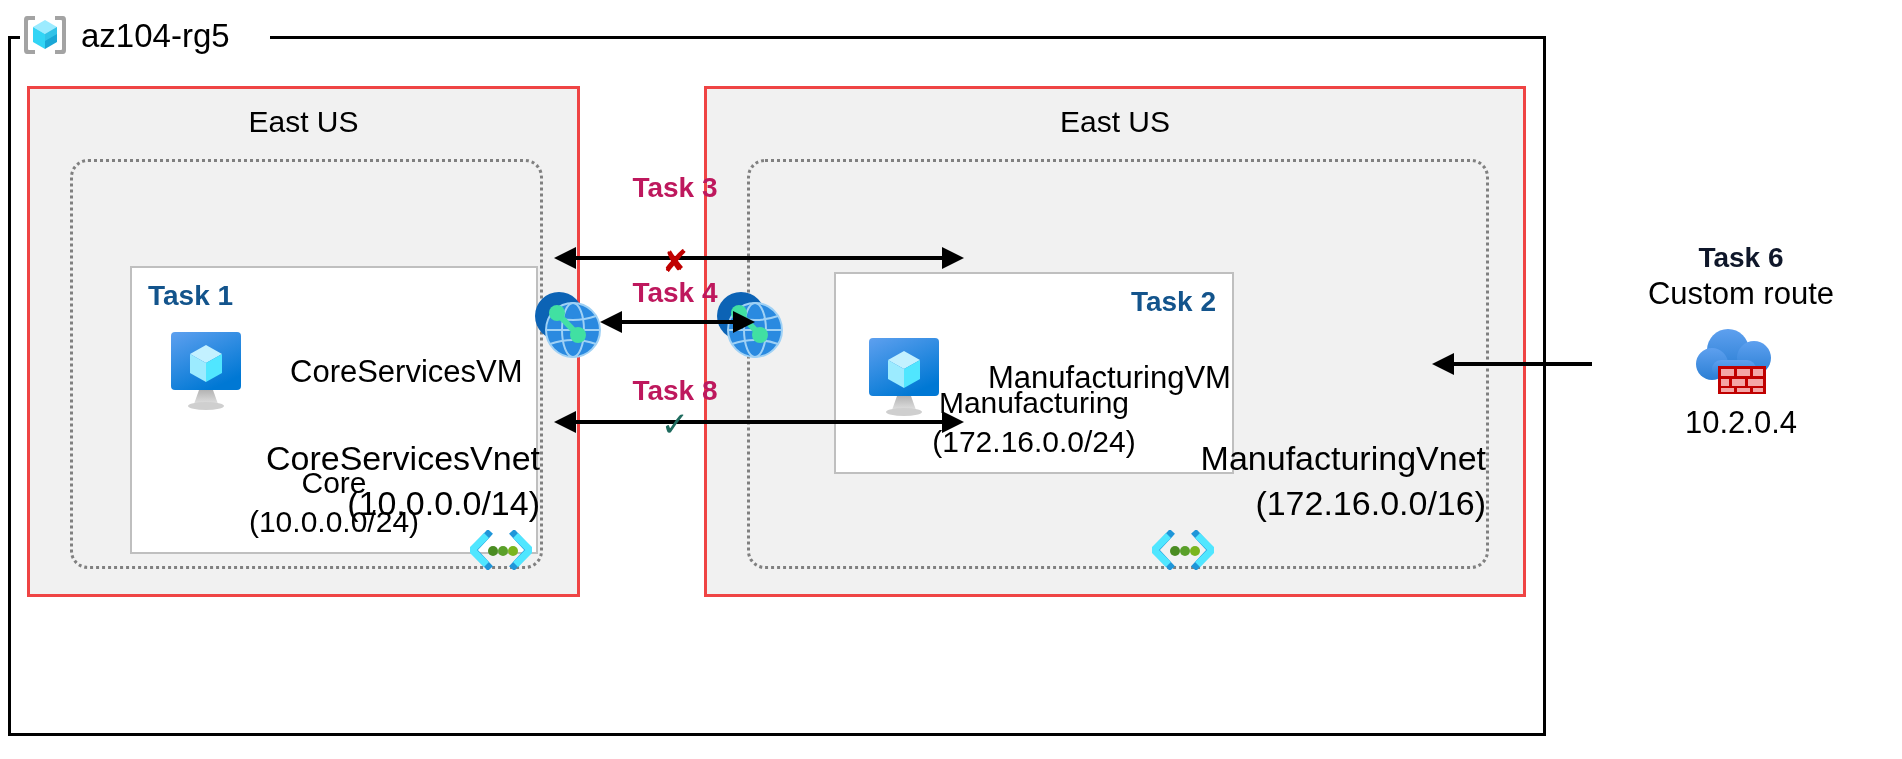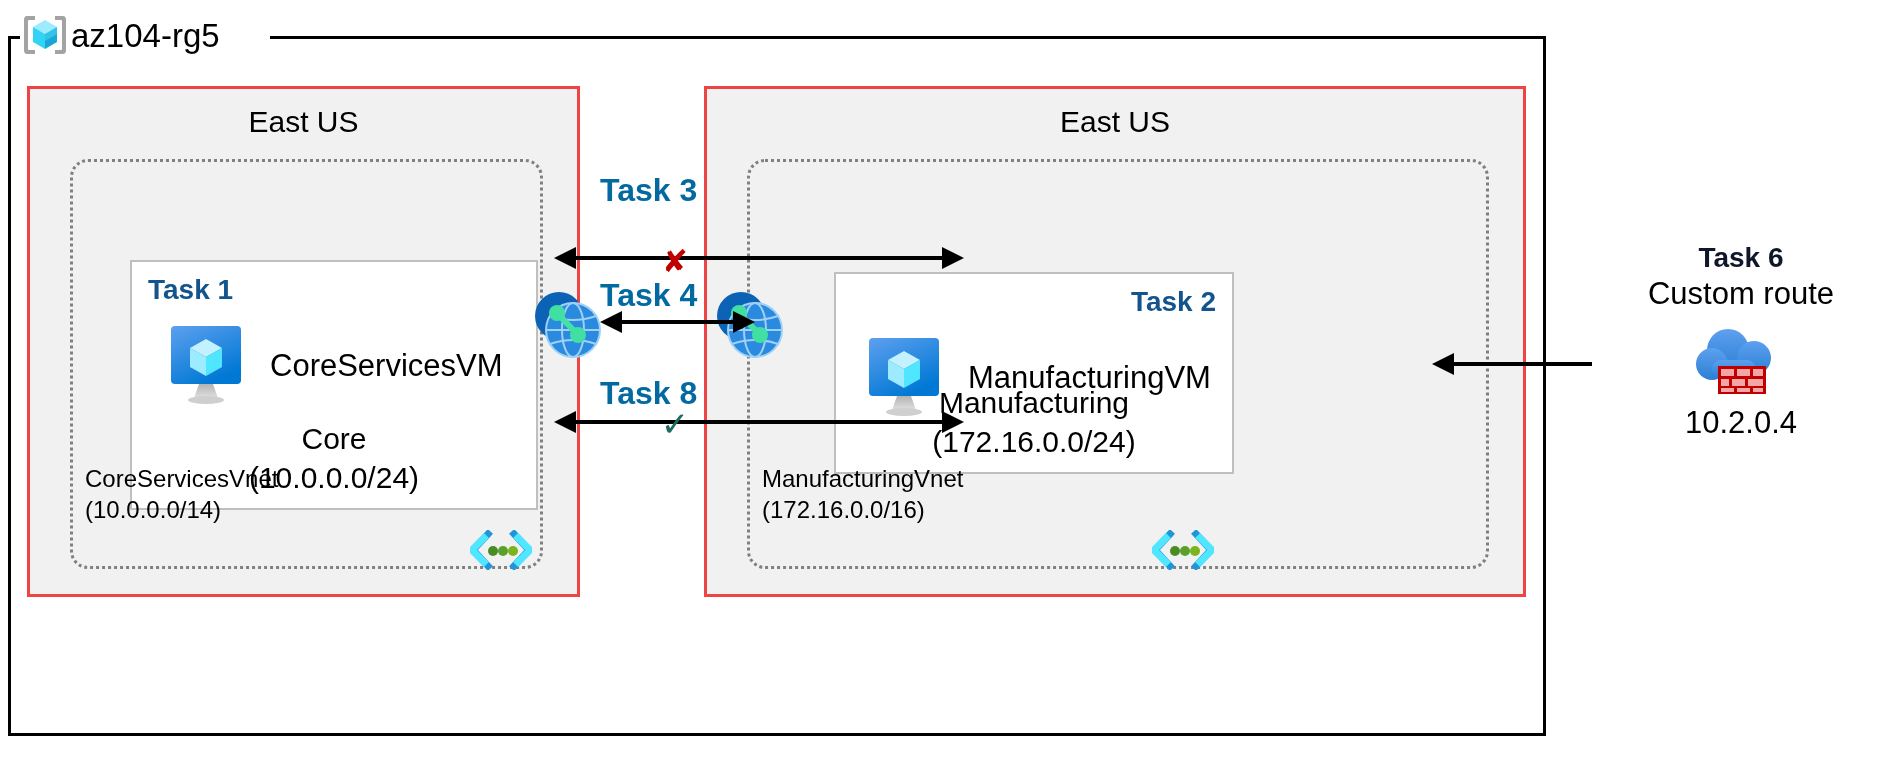--- a/index.html
+++ b/index.html
@@ -23,21 +23,21 @@
   
   .rg-title-mask{
     position:absolute;
     left:20px;top:20px;
     width:250px;height:36px;
     background:#ffffff;
   }
   .rg-title-wrap{
     position:absolute;
     left:22px;top:8px;
-    display:flex;align-items:center;gap:3px;
+    display:flex;align-items:center;gap:13px;
     height:54px;
   }
   .rg-title{
     font-size:33px;
     line-height:1;
     color:#000;
     white-space:nowrap;
   }
 
   
@@ -63,36 +63,36 @@
     border:3px dotted #808080;
     border-radius:18px;
     box-sizing:border-box;
     background:transparent;
   }
   #vnet-left{left:40px;top:70px;width:473px;height:410px;}
   #vnet-right{left:40px;top:70px;width:742px;height:410px;}
   .vnet-label{
     position:absolute;
     left:12px;right:0;
-    text-align:left;
-    font-size:24px;
+    text-align:right;
+    font-size:34px;
     line-height:1.32;
     color:#000;
   }
   #vnet-left .vnet-label{bottom:40px;}
   #vnet-right .vnet-label{bottom:40px;}
 
   
   .subnet{
     position:absolute;
     background:#ffffff;
     border:2px solid #bfbfbf;
     box-sizing:border-box;
   }
-  #subnet-left{left:57px;top:98px;width:408px;height:250px;}
+  #subnet-left{left:57px;top:104px;width:408px;height:288px;}
   #subnet-right{left:84px;top:110px;width:400px;height:202px;}
   .subnet-label{
     position:absolute;
     left:0;right:0;
     text-align:center;
     font-size:30px;
     line-height:1.32;
     color:#000;
   }
   #subnet-left .subnet-label{bottom:10px;}
@@ -105,21 +105,21 @@
     font-weight:bold;
     color:#13548c;
     white-space:nowrap;
   }
   #task1{left:16px;top:12px;}
   #task2{right:16px;top:12px;}
 
   
   .vm-row{
     position:absolute;
-    display:flex;align-items:center;gap:16px;
+    display:flex;align-items:center;gap:36px;
   }
   #vm-left{left:36px;top:62px;}
   #vm-right{left:30px;top:62px;}
   .vm-name{font-size:31px;color:#000;white-space:nowrap;}
 
   
   .vm-icon{position:relative;width:86px;height:84px;}
 
   
   .vnet-icon{position:absolute;width:76px;height:72px;}
@@ -144,24 +144,24 @@
     top:50%;margin-top:-11px;
     border-top:11px solid transparent;
     border-bottom:11px solid transparent;
   }
   .arrow-head.left{border-right:22px solid #000;left:0;}
   .arrow-head.right{border-left:22px solid #000;right:0;}
 
   
   .mid-task{
     position:absolute;
-    text-align:left;
-    font-size:32px;
+    text-align:center;
+    font-size:28px;
     font-weight:bold;
-    color:#0369a1;
+    color:#be185d;
     white-space:nowrap;
   }
   .mid-mark{
     position:absolute;
     text-align:center;
     font-size:31px;
     font-weight:bold;
     white-space:nowrap;
   }
   .mark-x{color:#c00000;}

